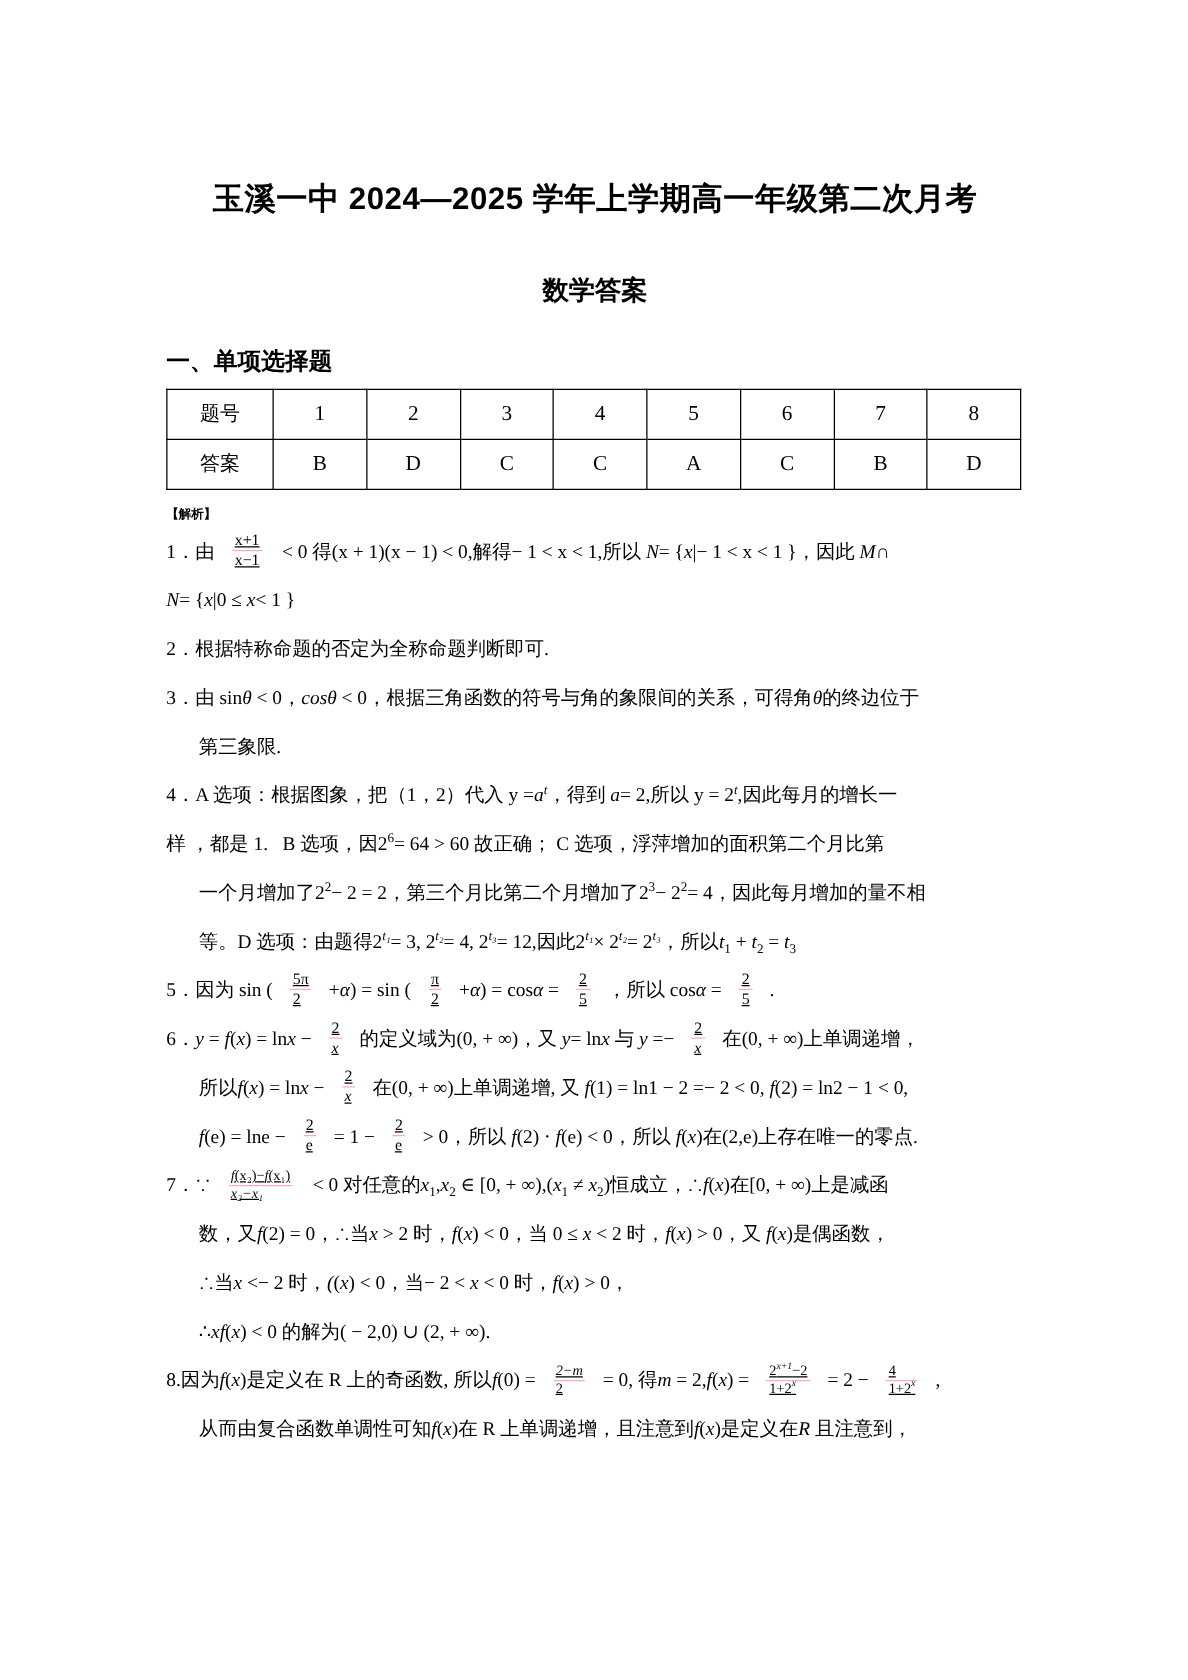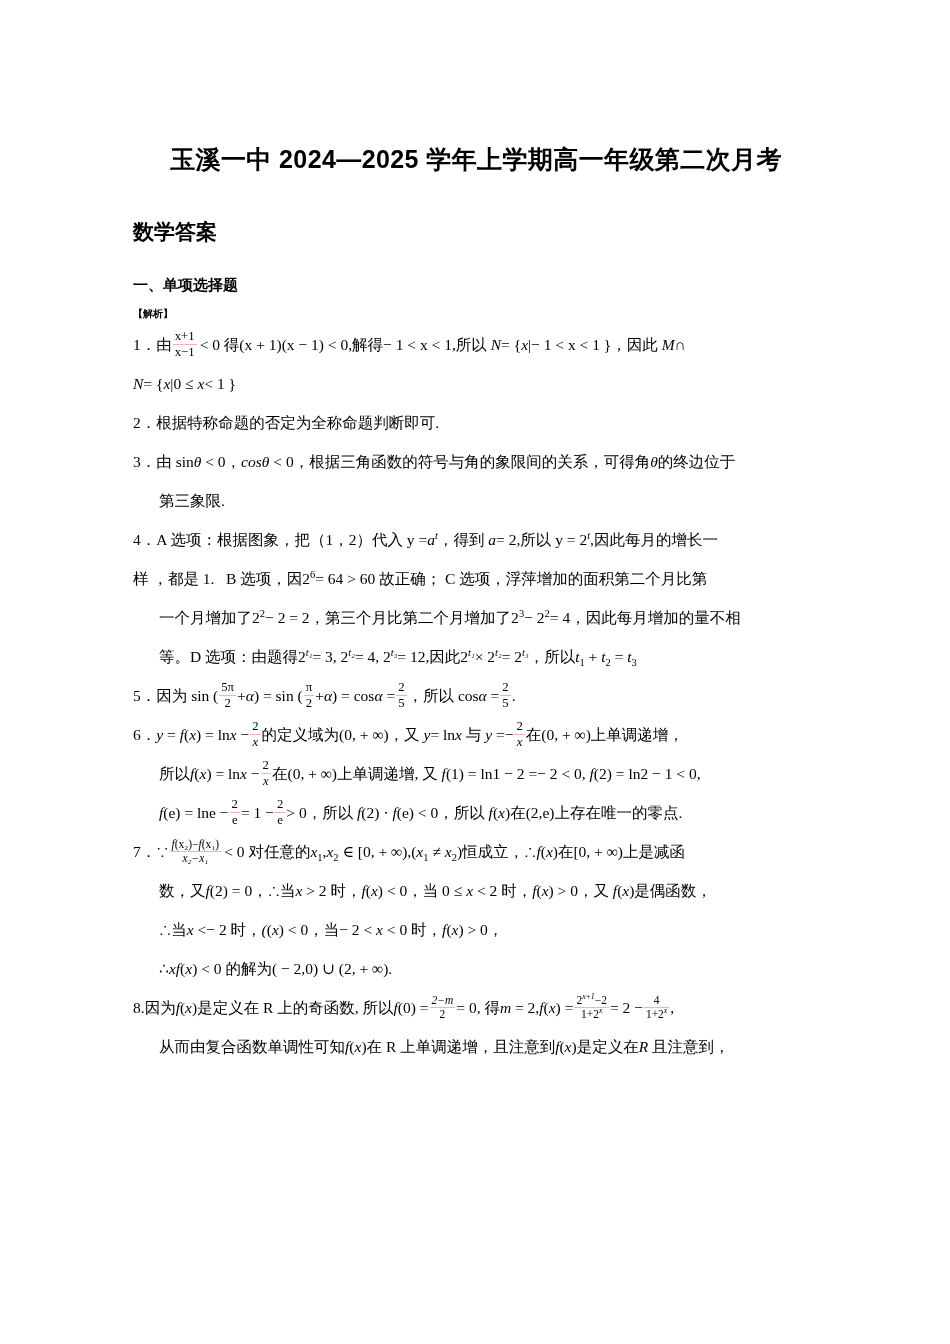--- a/index.html
+++ b/index.html
@@ -33,29 +33,30 @@
     text-align: center;
     font-family: "Liberation Sans", "DejaVu Sans", sans-serif;
     font-weight: bold;
     font-size: 25px;
     letter-spacing: 0.4px;
     margin-top: 143px;
     line-height: 1.3;
     white-space: nowrap;
   }
   .doc-subtitle {
+    text-align: center;
     font-family: "Liberation Sans", "DejaVu Sans", sans-serif;
     font-weight: bold;
     font-size: 21px;
     margin-top: 42px;
   }
   .section-heading {
     font-family: "Liberation Sans", "DejaVu Sans", sans-serif;
     font-weight: bold;
-    font-size: 15px;
+    font-size: 19px;
     margin-top: 30px;
     margin-bottom: 9px;
   }
 
   
   table.answers {
     border-collapse: collapse;
     width: 684px;
     table-layout: fixed;
   }
@@ -90,24 +91,25 @@
 
   
   .it { font-style: italic; }
   sup, sub {
     font-size: 68%;
     line-height: 0;
   }
   .frac {
     display: inline-block;
     vertical-align: -0.48em;
-    text-align: center;
+    text-align: left;
     font-size: 0.82em;
     line-height: 1.12;
-    margin: 0 1px;
+    margin: 0 14px;
+    text-decoration: underline;
   }
   .frac .num { display: block; padding: 0 2px; }
   .frac .den {
     display: block;
     padding: 0 2px;
     border-top: 1px solid #f9a8d4;
   }
   .frac.small { font-size: 0.74em; }
   .sp { padding: 0 1px; }
 </style>
@@ -115,20 +117,46 @@
 <body>
 
 <div class="page">
   <div class="content">
 
     <div class="doc-title">玉溪一中 2024—2025 学年上学期高一年级第二次月考</div>
     <div class="doc-subtitle">数学答案</div>
 
     <div class="section-heading">一、单项选择题</div>
 
+    <table class="answers">
+      <tbody>
+          <tr>
+        <td class="rowhead">题号</td>
+        <td>1</td>
+        <td>2</td>
+        <td>3</td>
+        <td>4</td>
+        <td>5</td>
+        <td>6</td>
+        <td>7</td>
+        <td>8</td>
+      </tr>
+      <tr>
+        <td class="rowhead">答案</td>
+        <td>B</td>
+        <td>D</td>
+        <td>C</td>
+        <td>C</td>
+        <td>A</td>
+        <td>C</td>
+        <td>B</td>
+        <td>D</td>
+      </tr>
+    </tbody>
+      </table>
 
     <div class="analysis-heading">【解析】</div>
 
     <div class="sol">
       <span>1．由</span><span class="frac"><span class="num">x+1</span><span class="den">x−1</span></span><span class="sp"></span><span>&lt; 0 得(x + 1)(x − 1) &lt; 0,解得− 1 &lt; x &lt; 1,所以</span>
       <span class="it">N</span><span>= {</span><span class="it">x</span><span>|− 1 &lt; x &lt; 1 }，因此</span>
       <span class="it">M</span><span>∩</span>
     </div>
     <div class="sol">
       <span class="it">N</span><span>= {</span><span class="it">x</span><span>|0 ≤</span>

